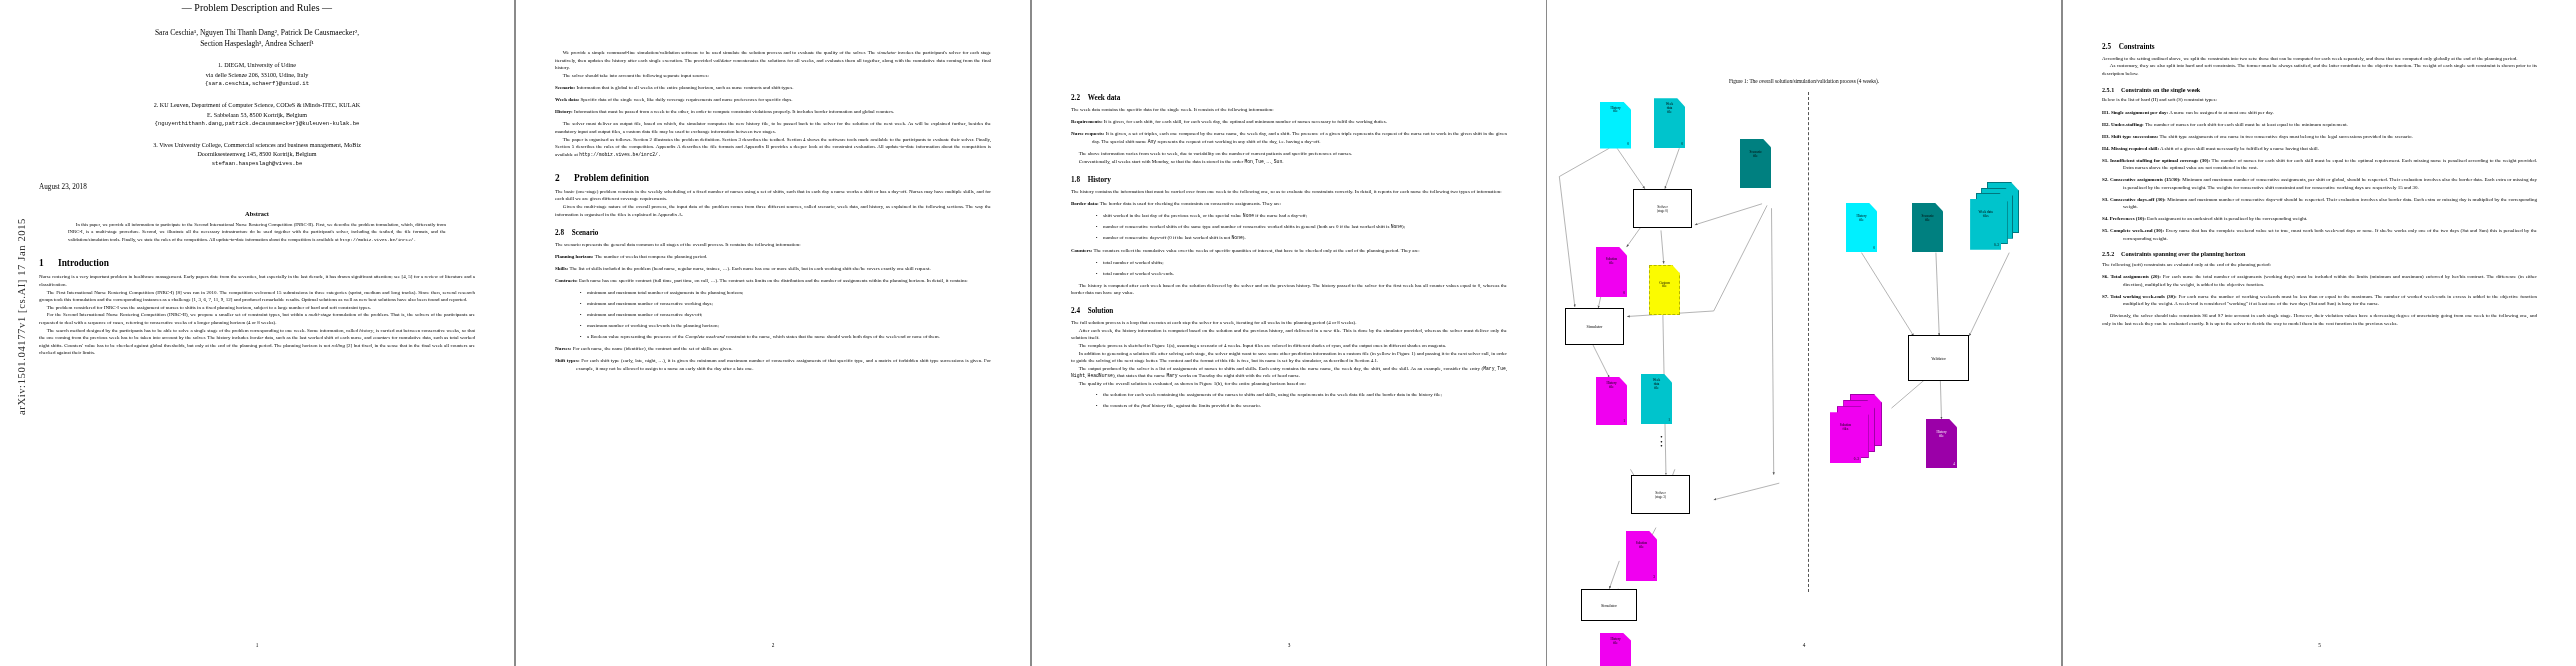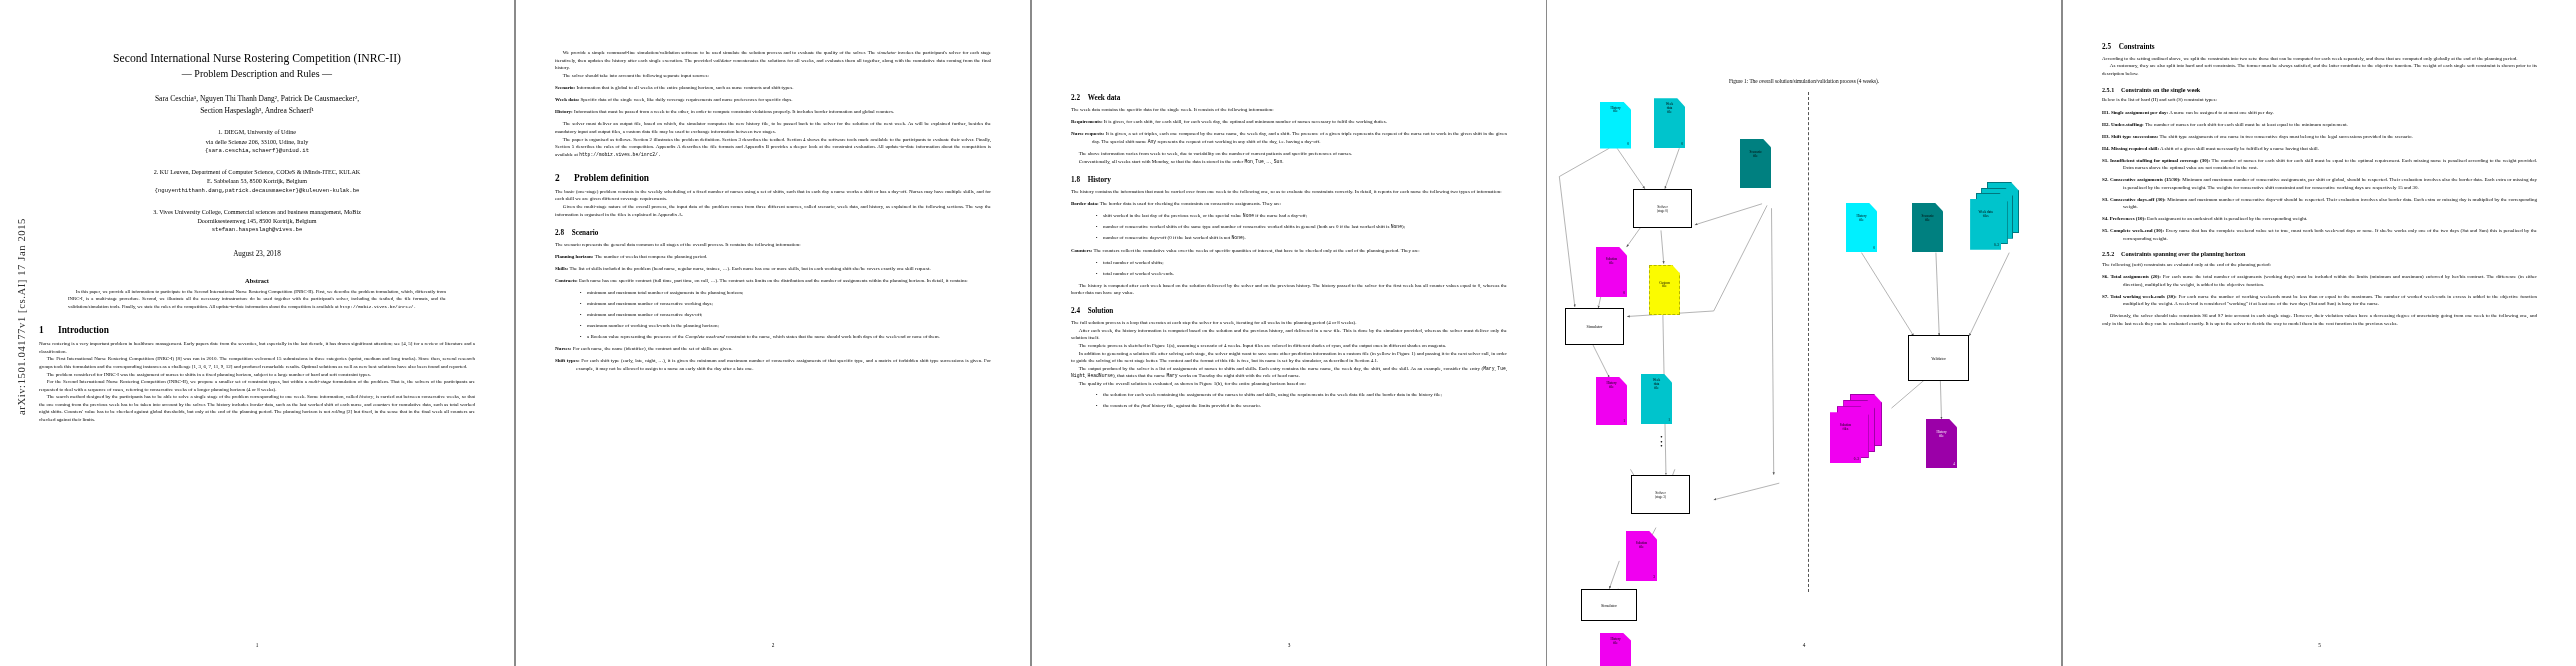--- a/index.html
+++ b/index.html
@@ -12,21 +12,21 @@
   .p4{left:1547px;width:514px;}
   .p5{left:2063px;width:513px;}
   .col{position:absolute;left:39px;right:39px;}
   .arxiv{position:absolute;left:-129px;top:311px;width:300px;transform:rotate(-90deg);
          font-family:"Liberation Serif",serif;font-size:10.6px;color:#333;letter-spacing:0.6px;text-align:center;}
   .title{text-align:center;font-size:11.7px;line-height:1.35;margin-top:51px;}
   .subtitle{text-align:center;font-size:10px;margin-top:1.7px;}
   .authors{text-align:center;font-size:7.5px;line-height:1.5;margin-top:14px;}
   .affil{text-align:center;font-size:6.1px;line-height:1.55;margin-top:12.2px;}
   .mono{font-family:"Liberation Mono",monospace;font-size:5.6px;}
-  .date{text-align:center;font-size:7.2px;margin-top:14.5px;}
+  .date{text-align:left;font-size:7.2px;margin-top:14.5px;}
   .abshead{text-align:center;font-weight:bold;font-size:6.4px;margin-top:19px;}
   .abstract{font-size:4.8px;line-height:1.58;text-align:justify;margin:3.9px 29px 0 29px;text-indent:7.8px;}
   .abstract .mono{font-size:4.4px;}
   h1.sec{font-size:9.4px;font-weight:bold;margin:14.5px 0 5px 0;}
   h1.sec .num{display:inline-block;width:19px;}
   h2.sec{font-size:7.2px;font-weight:bold;margin:10.6px 0 3.9px 0;}
   h2.sec .num{display:inline-block;width:16.7px;}
   h3.sec{font-size:6.1px;font-weight:bold;margin:9px 0 3.3px 0;}
   h3.sec .num{display:inline-block;width:19px;}
   p.body{font-size:5px;line-height:1.52;text-align:justify;margin:0 0 0 0;text-indent:7.8px;}
@@ -56,21 +56,20 @@
   i{font-style:italic;}
 </style>
 </head>
 <body>
 
 <div class="sheet">
 
   <div class="page p1">
     <div class="arxiv">arXiv:1501.04177v1  [cs.AI]  17 Jan 2015</div>
     <div class="col" style="top:0;">
-      <div class="title">Second International Nurse Rostering Competition (INRC-II)</div>
       <div class="subtitle">— Problem Description and Rules —</div>
       <div class="authors">
         <div>Sara Ceschia¹, Nguyen Thi Thanh Dang², Patrick De Causmaecker²,</div>
         <div>Section Haspeslagh³, Andrea Schaerf¹</div>
       </div>
 
       <div class="affil">
         <div>1. DIEGM, University of Udine</div>
         <div>via delle Scienze 206, 33100, Udine, Italy</div>
         <div class="mono">{sara.ceschia,schaerf}@uniud.it</div>

